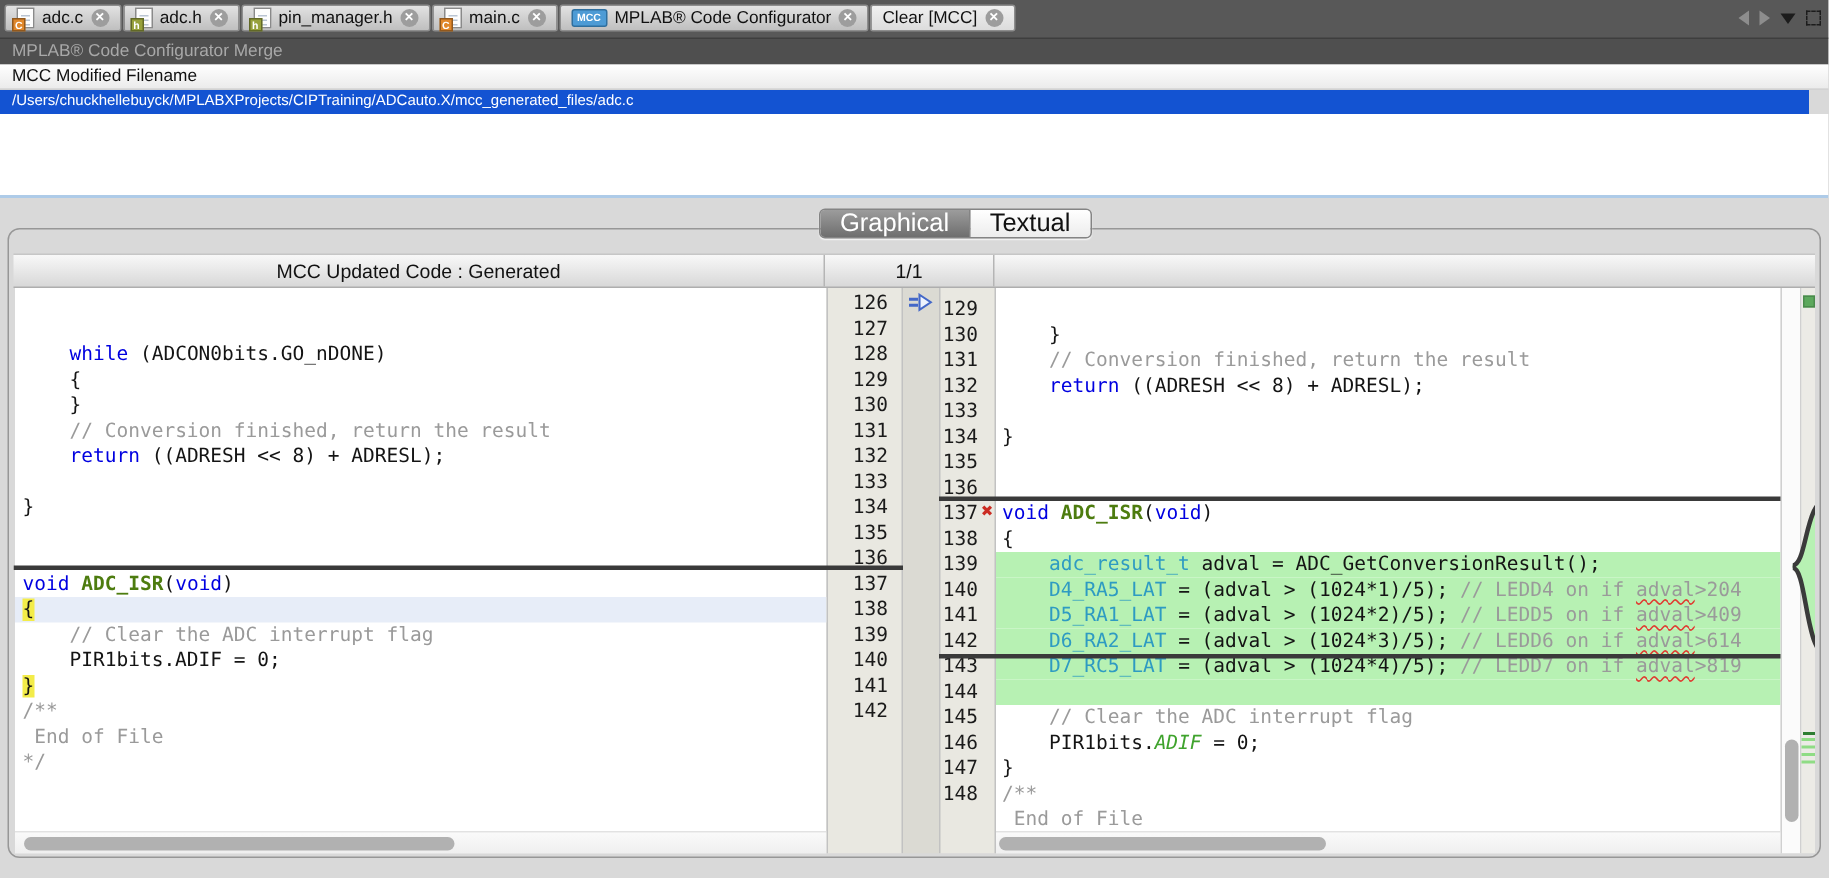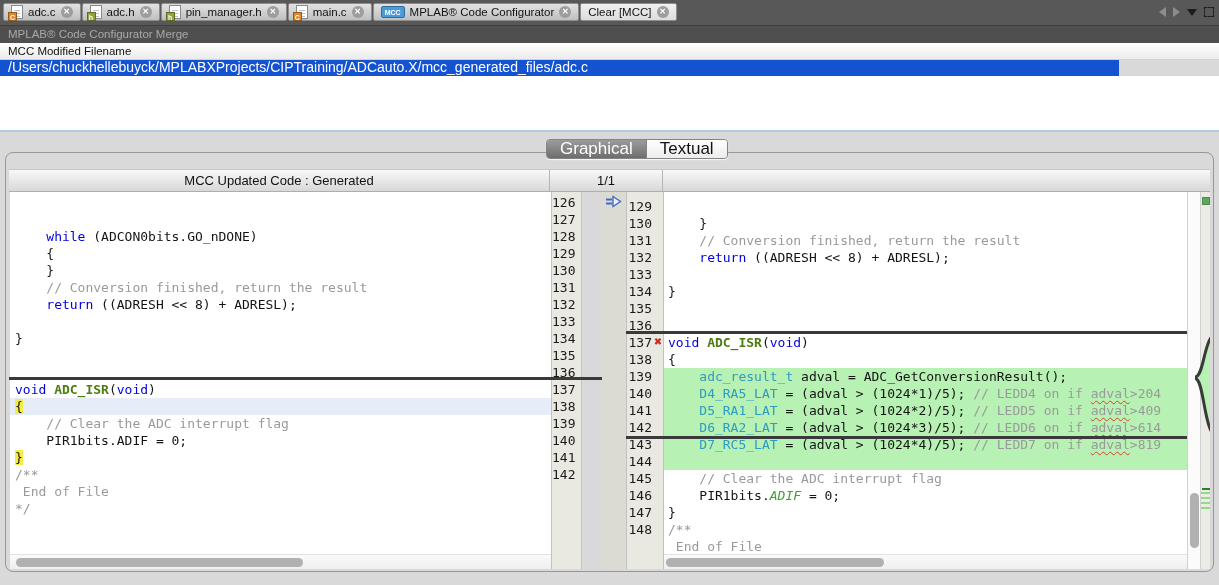--- a/index.html
+++ b/index.html
@@ -28,22 +28,22 @@
   .tri-l { width:0; height:0; border-top:5px solid transparent; border-bottom:5px solid transparent; border-right:7px solid #8d8d8d; }
   .tri-r { width:0; height:0; border-top:5px solid transparent; border-bottom:5px solid transparent; border-left:7px solid #8d8d8d; }
   .tri-d { width:0; height:0; border-left:5px solid transparent; border-right:5px solid transparent; border-top:7px solid #1c1c1c; }
   .maxbox { width:10px; height:10px; border:1px dashed #1c1c1c; }
 
   
   .titlebar { left:0; top:26px; width:1219px; height:17px; background:#4F4F4F; color:#A8A8A8;
               font-size:11.5px; line-height:17px; padding-left:8px; }
   .filehead { left:0; top:43px; width:1219px; height:17px; background:linear-gradient(#ffffff,#ebebeb);
               border-bottom:1px solid #d2d2d2; color:#111; font-size:11.5px; line-height:16px; padding-left:8px; }
-  .filerow  { left:0; top:60px; width:1119px; height:16px; background:#1353D2; color:#fff;
-              font-size:14px; line-height:15px; padding-left:8px; white-space:nowrap; }
+  .filerow  { left:0; top:60px; width:1206px; height:16px; background:#1353D2; color:#fff;
+              font-size:10px; line-height:15px; padding-left:8px; white-space:nowrap; }
   .filerest { left:0; top:76px; width:1219px; height:56px; background:#fff; border-bottom:2px solid #AECBE8; }
 
   
   .seg { left:546px; top:139px; height:20px; display:flex; border:1px solid #848484; border-radius:4px;
          overflow:hidden; box-shadow:0 1px 1px rgba(255,255,255,.8); z-index:20; font-size:17px; }
   .seg .opt { padding:0 13px; line-height:18px; }
   .seg .opt.sel { background:linear-gradient(#9c9c9c,#6e6e6e); color:#fff; }
   .seg .opt.unsel { background:linear-gradient(#ffffff,#ececec); color:#111; border-left:1px solid #848484; }
 
   
@@ -51,21 +51,21 @@
                background:#D9D9D9; }
   .phead { position:absolute; left:3px; right:3px; top:16px; height:23px; display:flex;
            background:linear-gradient(#f8f8f8,#d8d8d8); border-top:1px solid #c6c6c6; border-bottom:1px solid #aeaeae; }
   .phead div { font-size:13px; color:#111; text-align:center; line-height:21px; }
   .ph-l { width:541px; border-right:1px solid #b5b5b5; }
   .ph-c { width:113px; border-right:1px solid #b5b5b5; }
   .ph-r { flex:1; }
 
   .codearea { position:absolute; left:3px; right:3px; top:39px; bottom:2px; overflow:hidden; }
   .lpane { position:absolute; left:1px; top:0; width:541px; height:100%; background:#fff; overflow:hidden; }
-  .lgut  { position:absolute; left:542px; top:0; width:31px; height:100%; background:#E9E8E1;
+  .lgut  { position:absolute; left:542px; top:0; width:51px; height:100%; background:#E9E8E1;
            border-left:1px solid #c2c2c2; border-right:1px solid #c2c2c2; overflow:hidden; }
   .strip { position:absolute; left:593px; top:0; width:24px; height:100%; background:#DBDAD3; overflow:visible; }
   .rgut  { position:absolute; left:617px; top:0; width:38px; height:100%; background:#E9E8E1;
            border-left:1px solid #c2c2c2; border-right:1px solid #c2c2c2; overflow:hidden; }
   .rpane { position:absolute; left:655px; top:0; width:523px; height:100%; background:#fff; overflow:hidden; }
   .vscroll { position:absolute; left:1178px; top:0; width:14px; height:100%; background:#fbfbfb;
              border-left:1px solid #d0d0d0; border-right:1px solid #d0d0d0; }
   .vthumb { position:absolute; left:2px; top:301px; width:9px; height:55px; border-radius:4.5px; background:#b1b1b1; }
   .stripe { position:absolute; left:1192px; top:0; width:11px; height:100%; background:#ECEBE6; }
 

